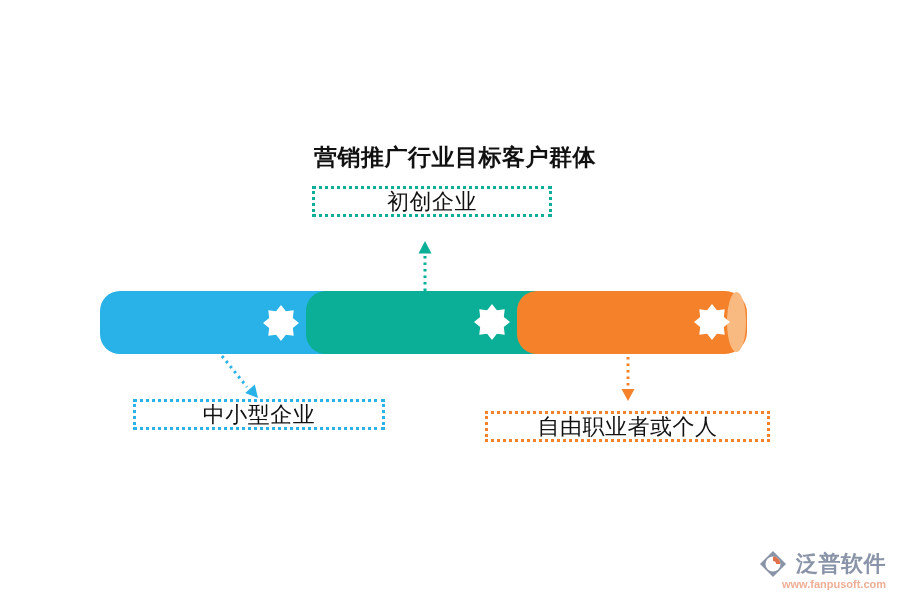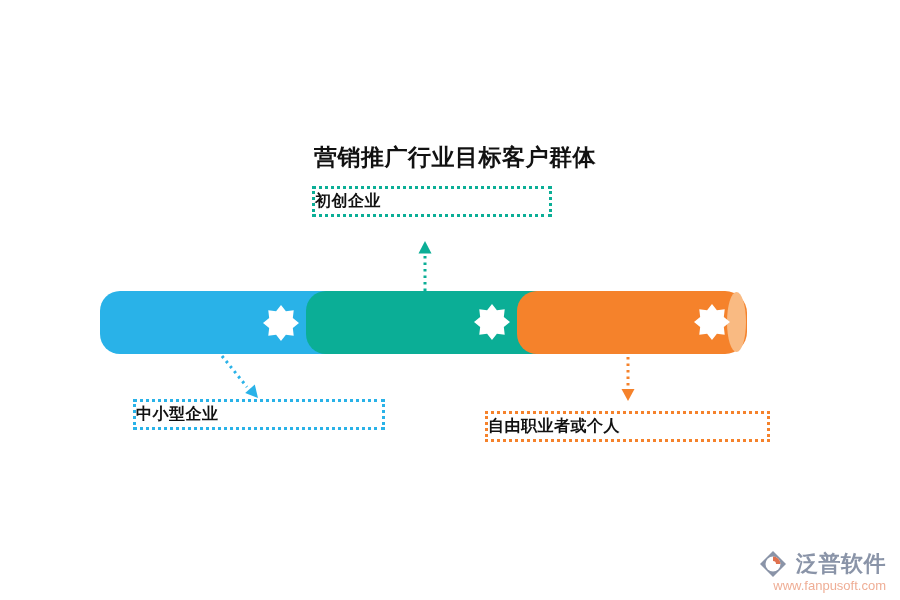--- a/index.html
+++ b/index.html
@@ -20,25 +20,25 @@
     text-align: center;
     font-size: 23px;
     font-weight: 700;
     letter-spacing: 0.5px;
     color: #111111;
   }
   .label-box {
     position: absolute;
     display: flex;
     align-items: center;
-    justify-content: flex-start;
+    justify-content: center;
     background: #ffffff;
     border: 3px dotted #000;
-    font-size: 16px;
-    font-weight: 700;
+    font-size: 22px;
+    font-weight: 400;
     letter-spacing: 0.5px;
     color: #111111;
   }
   .box-top    { left: 312px; top: 186px; width: 234px; height: 25px; }
   .box-bleft  { left: 133px; top: 399px; width: 246px; height: 25px; }
   .box-bright { left: 485px; top: 411px; width: 279px; height: 25px; }
 
   .bar-group { position: absolute; left: 0; top: 0; width: 100%; height: 100%; }
   .seg { position: absolute; top: 291px; height: 63px; }
   .seg-blue   { left: 100px; width: 226px; border-radius: 20px 0 0 20px; }
@@ -60,21 +60,21 @@
   .watermark {
     position: absolute;
     right: 14px;
     top: 549px;
     display: flex;
     flex-direction: column;
     align-items: flex-end;
   }
   .wm-row { display: flex; align-items: center; gap: 9px; }
   .wm-brand { font-size: 22px; font-weight: 700; letter-spacing: 0.5px; }
-  .wm-url { font-size: 13px; font-weight: 400; margin-top: -1px; }
+  .wm-url { font-size: 11px; font-weight: 700; margin-top: -1px; }
 </style>
 </head>
 <body>
 
 <div class="canvas">
 
   <h1 class="title" style="color: rgb(17, 17, 17);">营销推广行业目标客户群体</h1>
 
   <div class="label-box box-top" style="border-color: rgb(11, 174, 150);">
     <span>初创企业</span>

